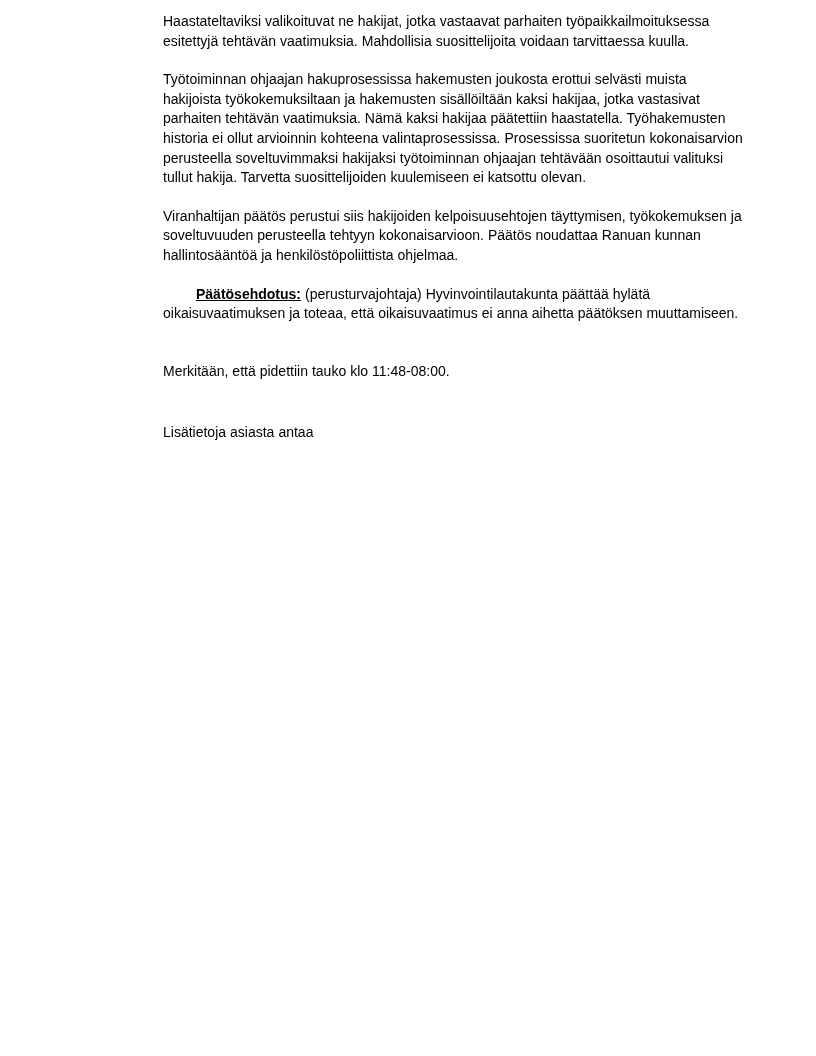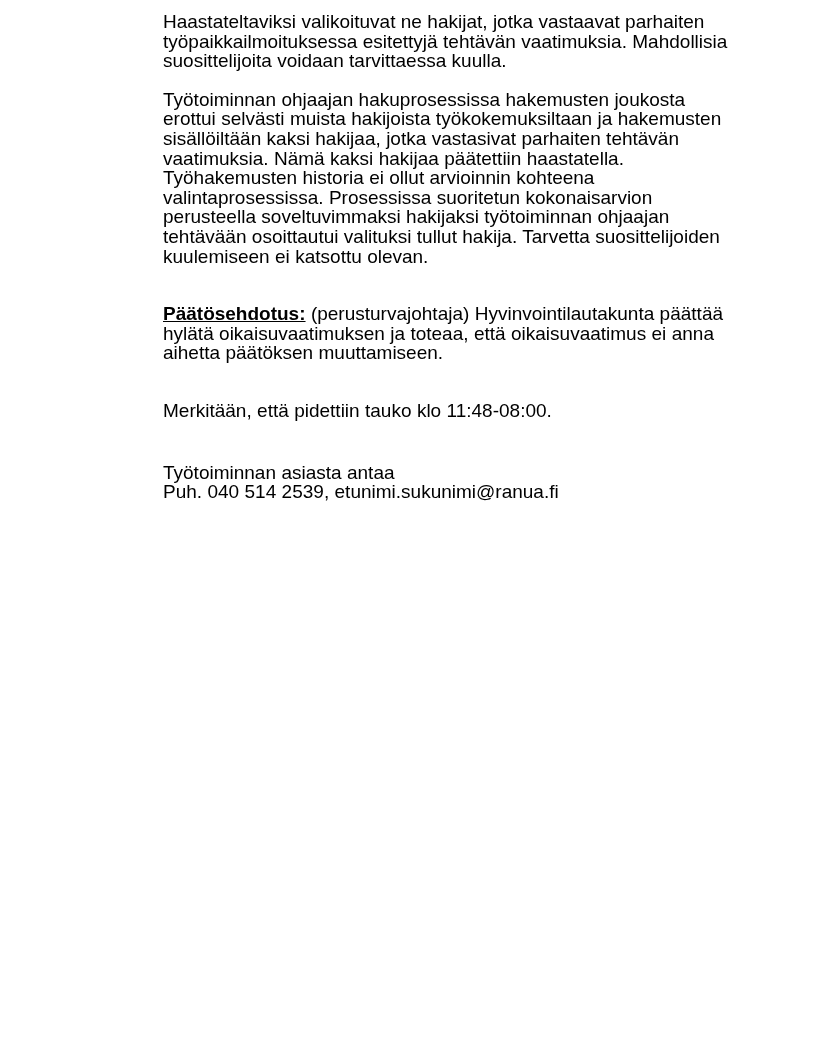--- a/index.html
+++ b/index.html
@@ -23,62 +23,63 @@
     overflow: hidden;
   }
   .content {
     position: absolute;
     left: 163px;
     top: 12px;
     width: 580px;
   }
   p.para {
     margin: 0 0 0 0;
-    font-size: 19px;
+    font-size: 14px;
     line-height: 19.6px;
     text-align: left;
     word-spacing: 0.1px;
   }
   .gap-sm { height: 19px; }
   .gap-lg { height: 42px; }
   .u-bold {
     font-weight: bold;
     text-decoration: underline;
+    margin-left: 33px;
   }
   .contact-block p.para {
     margin: 0;
   }
 </style>
 </head>
 <body>
 
 <div class="page">
   <div class="content">
 
     <p class="para">Haastateltaviksi valikoituvat ne hakijat, jotka vastaavat parhaiten työpaikkailmoituksessa esitettyjä tehtävän vaatimuksia. Mahdollisia suosittelijoita voidaan tarvittaessa kuulla.</p>
 
     <div class="gap-sm"></div>
 
     <p class="para">Työtoiminnan ohjaajan hakuprosessissa hakemusten joukosta erottui selvästi muista hakijoista työkokemuksiltaan ja hakemusten sisällöiltään kaksi hakijaa, jotka vastasivat parhaiten tehtävän vaatimuksia. Nämä kaksi hakijaa päätettiin haastatella. Työhakemusten historia ei ollut arvioinnin kohteena valintaprosessissa. Prosessissa suoritetun kokonaisarvion perusteella soveltuvimmaksi hakijaksi työtoiminnan ohjaajan tehtävään osoittautui valituksi tullut hakija. Tarvetta suosittelijoiden kuulemiseen ei katsottu olevan.</p>
 
     <div class="gap-sm"></div>
 
+    <p class="para">Viranhaltijan päätös perustui siis hakijoiden kelpoisuusehtojen täyttymisen, työkokemuksen ja soveltuvuuden perusteella tehtyyn kokonaisarvioon. Päätös noudattaa Ranuan kunnan hallintosääntöä ja henkilöstöpoliittista ohjelmaa.</p>
 
     <div class="gap-sm"></div>
 
     <p class="para"><span class="u-bold">Päätösehdotus:</span><span> (perusturvajohtaja) Hyvinvointilautakunta päättää hylätä oikaisuvaatimuksen ja toteaa, että oikaisuvaatimus ei anna aihetta päätöksen muuttamiseen.</span></p>
 
     <div class="gap-sm"></div>
 
 
     <div class="gap-sm"></div>
 
     <p class="para">Merkitään, että pidettiin tauko klo 11:48-08:00.</p>
 
     <div class="gap-lg"></div>
 
     <div class="contact-block">
-      <p class="para">Työtoiminnan asiasta antaa</p>
-      <p class="para">Puh. 040 514 2539, etunimi.sukunimi@ranua.fi</p>
+      <p class="para">Lisätietoja asiasta antaa</p>
     </div>
 
   </div>
 </div>
 
 </body></html>

